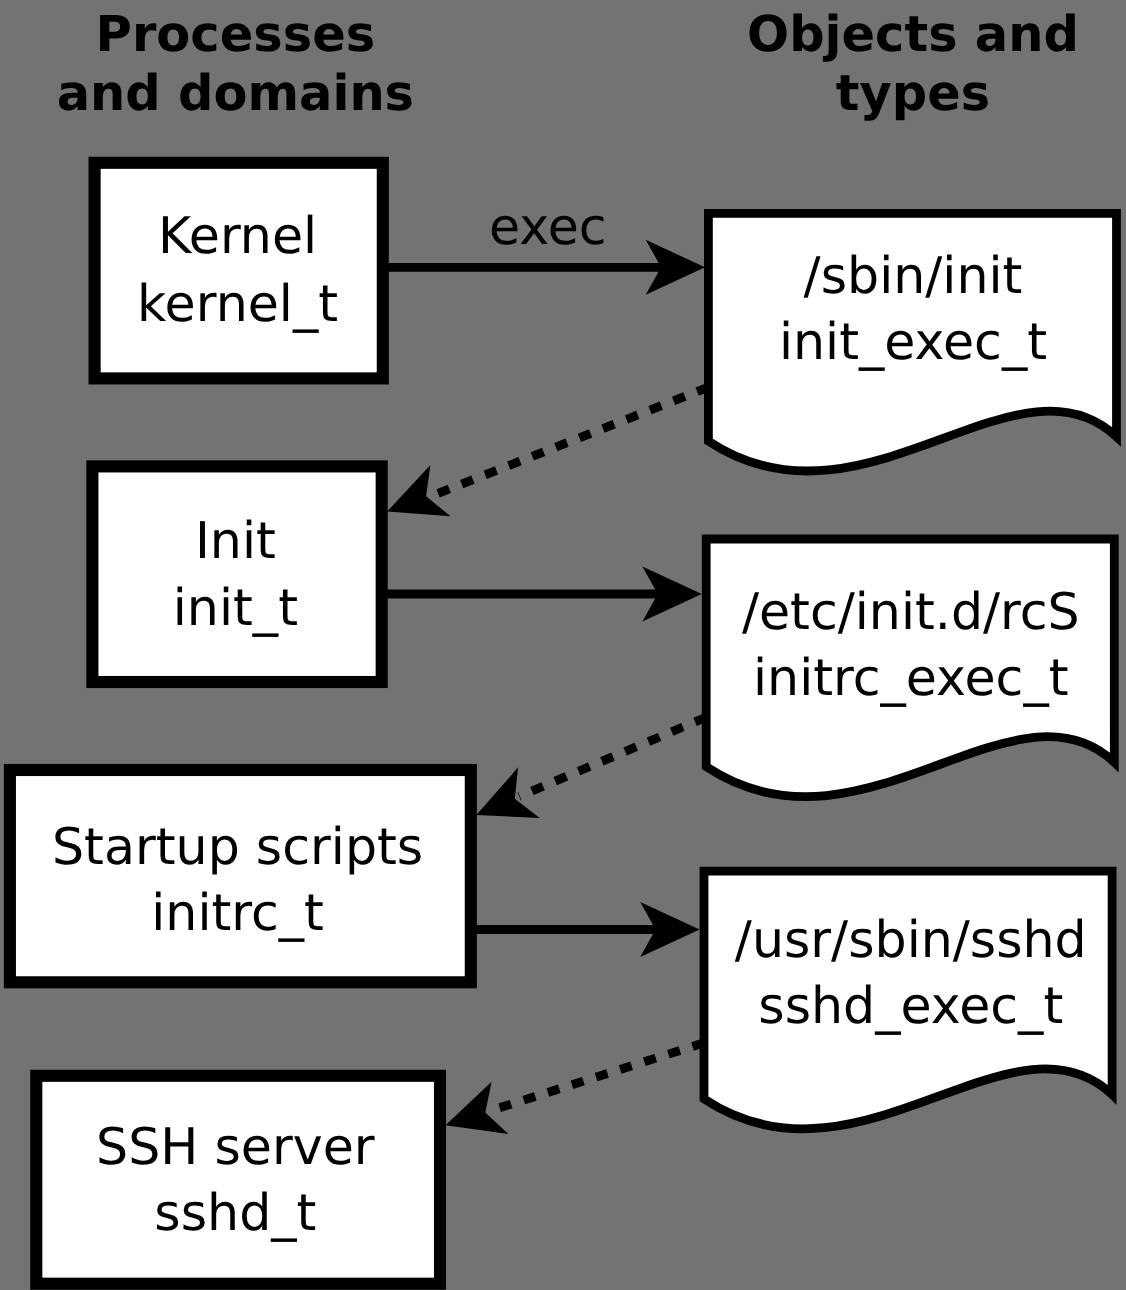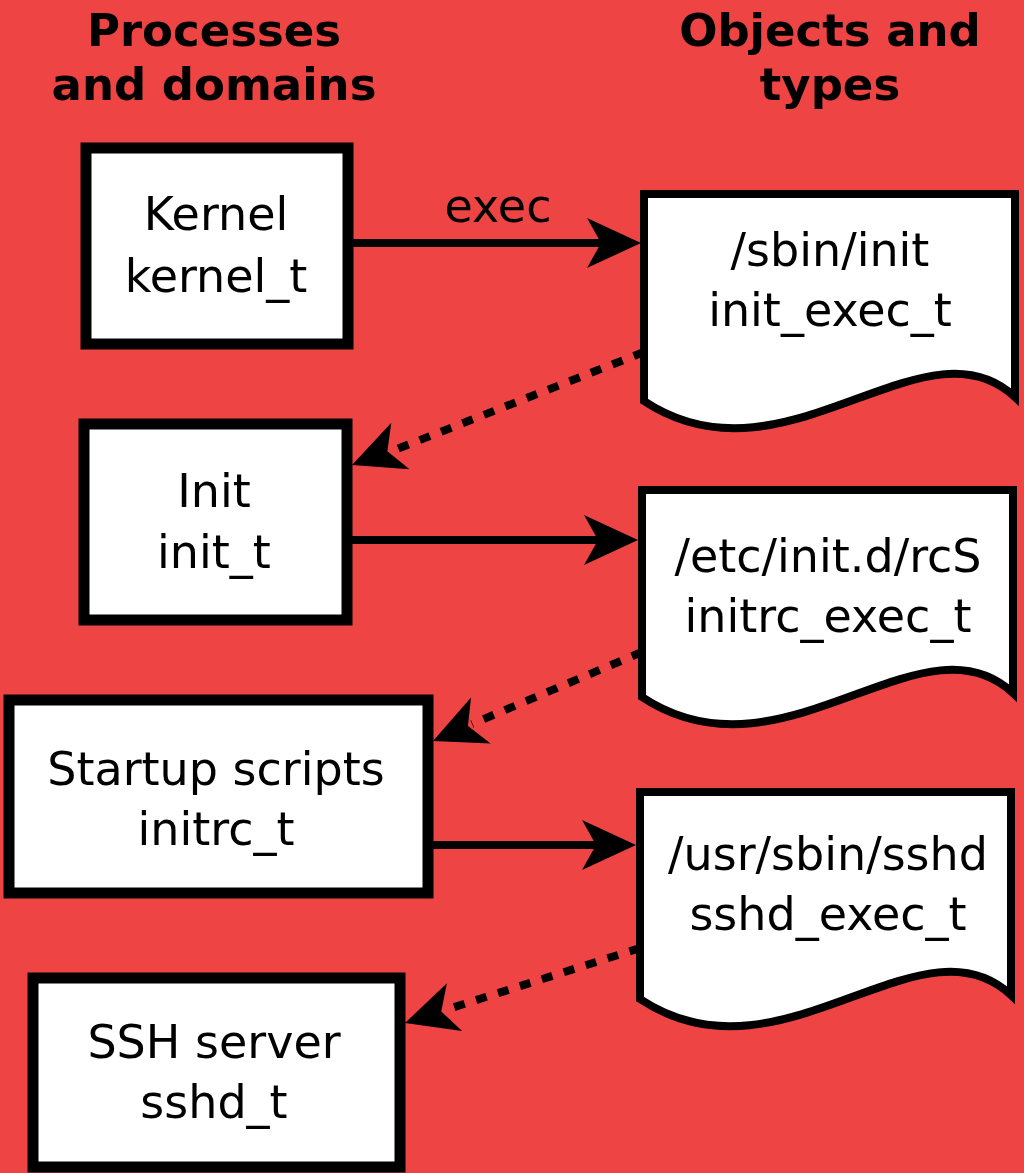--- a/index.html
+++ b/index.html
@@ -3,21 +3,21 @@
 <meta charset="utf-8">
 <style>
   html, body {
     margin: 0;
     padding: 0;
     background: #ffffff;
   }
   .canvas-wrap {
     width: 1024px;
     height: 1173px;
-    background: #ef4444;
+    background: #737373;
     overflow: hidden;
     text-decoration: underline;
   }
   svg {
     display: block;
   }
   .node-label {
     font-family: "DejaVu Sans", "Liberation Sans", sans-serif;
     font-size: 46px;
     fill: #000000;

